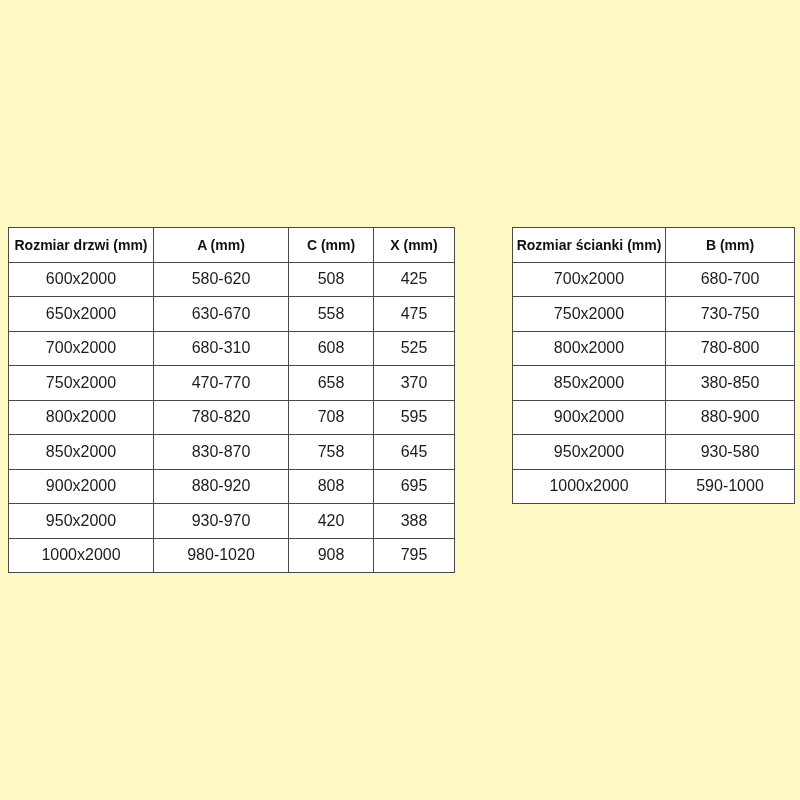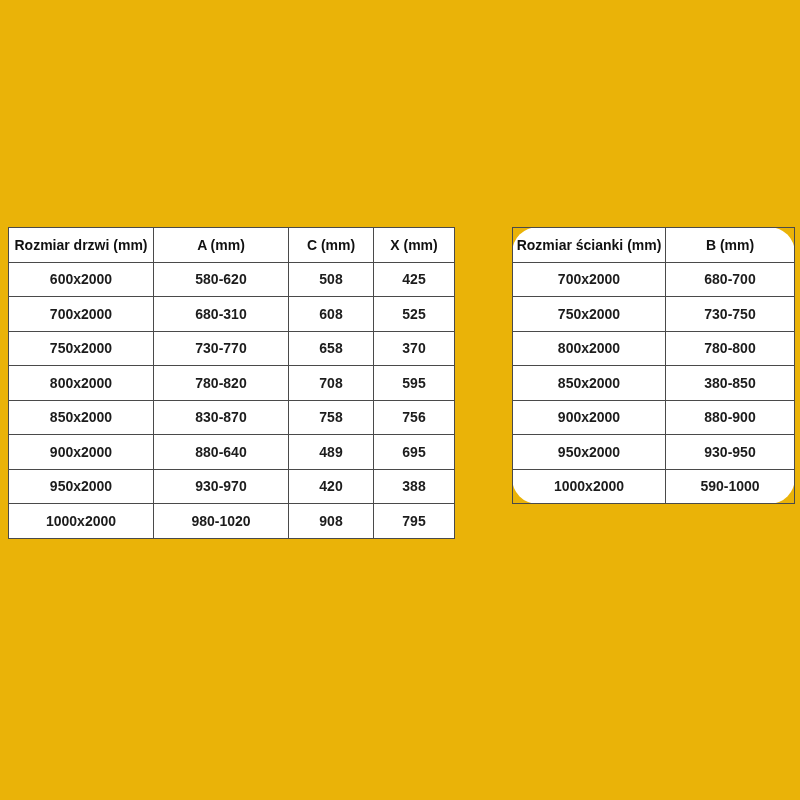--- a/index.html
+++ b/index.html
@@ -4,21 +4,21 @@
 <style>
   html, body {
     margin: 0;
     padding: 0;
     background: #ffffff;
   }
   .canvas {
     position: relative;
     width: 800px;
     height: 800px;
-    background: #eab308;
+    background: #fef9c3;
     overflow: hidden;
     font-family: "Liberation Sans", sans-serif;
     color: #1a1a1a;
   }
   table.spec-table {
     position: absolute;
     border-collapse: collapse;
     table-layout: fixed;
     background: #ffffff;
   }
@@ -31,34 +31,33 @@
     padding: 0 2px;
     overflow: hidden;
     white-space: nowrap;
   }
   table.spec-table th {
     font-size: 14px;
     font-weight: bold;
     color: #111111;
   }
   table.spec-table td {
-    font-size: 14px;
-    font-weight: bold;
+    font-size: 16px;
+    font-weight: normal;
     color: #1c1c1c;
   }
   .table-doors {
     left: 8px;
     top: 227px;
     width: 446px;
   }
   .table-wall {
     left: 512px;
     top: 227px;
     width: 282px;
-    border-radius: 26px;
   }
 </style>
 </head>
 <body>
 
 <div class="canvas">
 
   <table class="spec-table table-doors">
     <colgroup>
       <col style="width:145px">
@@ -75,47 +74,53 @@
         </tr>
     </thead>
     <tbody>
         <tr>
           <td>600x2000</td>
           <td>580-620</td>
           <td>508</td>
           <td>425</td>
         </tr>
         <tr>
+          <td>650x2000</td>
+          <td>630-670</td>
+          <td>558</td>
+          <td>475</td>
+        </tr>
+        <tr>
           <td>700x2000</td>
           <td>680-310</td>
           <td>608</td>
           <td>525</td>
         </tr>
         <tr>
           <td>750x2000</td>
-          <td>730-770</td>
+          <td>470-770</td>
           <td>658</td>
           <td>370</td>
         </tr>
         <tr>
           <td>800x2000</td>
           <td>780-820</td>
           <td>708</td>
           <td>595</td>
         </tr>
         <tr>
           <td>850x2000</td>
           <td>830-870</td>
           <td>758</td>
-          <td>756</td>
+          <td>645</td>
         </tr>
         <tr>
           <td>900x2000</td>
-          <td>880-640</td>
-          <td>489</td>
+          <td>880-920</td>
+          <td>808</td>
           <td>695</td>
         </tr>
         <tr>
           <td>950x2000</td>
           <td>930-970</td>
           <td>420</td>
           <td>388</td>
         </tr>
         <tr>
           <td>1000x2000</td>
@@ -153,21 +158,21 @@
         <tr>
           <td>850x2000</td>
           <td>380-850</td>
         </tr>
         <tr>
           <td>900x2000</td>
           <td>880-900</td>
         </tr>
         <tr>
           <td>950x2000</td>
-          <td>930-950</td>
+          <td>930-580</td>
         </tr>
         <tr>
           <td>1000x2000</td>
           <td>590-1000</td>
         </tr>
       </tbody>
   </table>
 
 </div>
 

